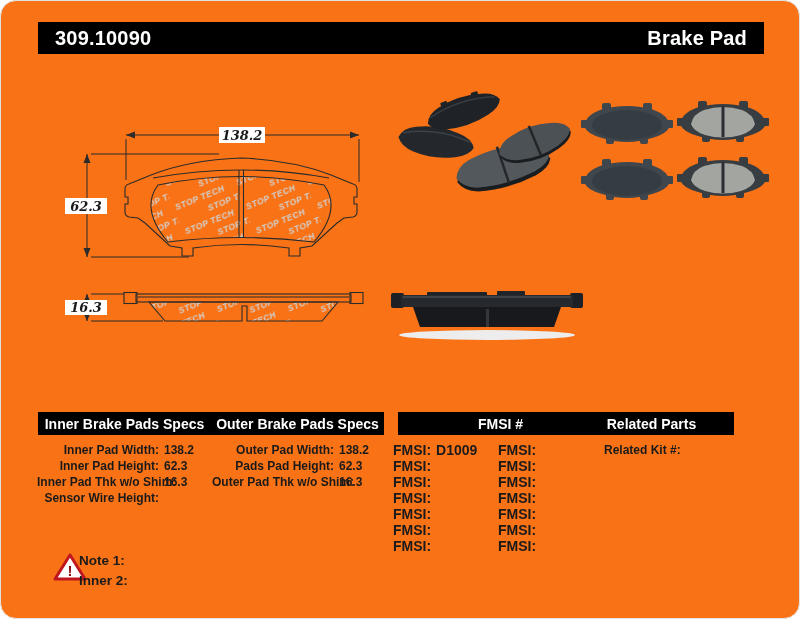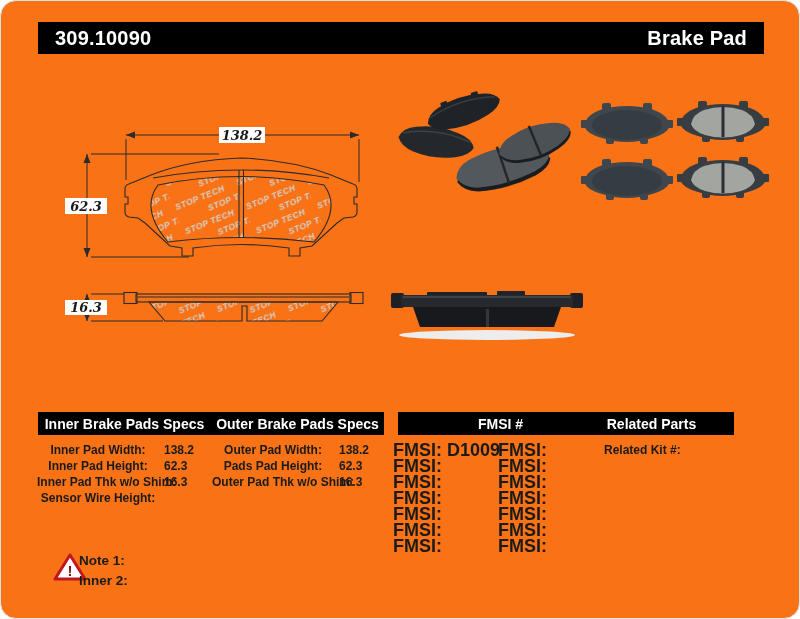--- a/index.html
+++ b/index.html
@@ -11,25 +11,25 @@
   .bar{position:absolute;background:#000;color:#fff;font-weight:bold;box-sizing:border-box;}
   .topbar{left:37px;top:21px;width:726px;height:32px;display:flex;align-items:center;
     justify-content:space-between;padding:0 17px;font-size:20px;letter-spacing:.2px;}
   .thead{top:411px;height:23px;display:flex;align-items:center;justify-content:center;font-size:14px;}
   .thead-half{flex:1;text-align:center;}
   #thead-io{left:37px;width:346px;}
   #thead-fmsi{left:397px;width:205px;}
   #thead-rel{left:568px;width:165px;}
   .spec-col{position:absolute;top:441px;font-size:12px;font-weight:bold;line-height:16px;}
   .spec-row{display:flex;}
-  .spec-label{width:122px;text-align:center;white-space:nowrap;}
+  .spec-label{width:122px;text-align:right;white-space:nowrap;}
   .spec-value{margin-left:5px;white-space:nowrap;}
   #col-inner{left:36px;}
   #col-outer{left:211px;}
-  .fmsi-col{position:absolute;top:441px;font-size:18px;font-weight:bold;line-height:16px;}
+  .fmsi-col{position:absolute;top:441px;font-size:14px;font-weight:bold;line-height:16px;}
   #fmsi-left{left:392px;}
   #fmsi-right{left:497px;}
   .fmsi-row{display:flex;}
   .fmsi-label{white-space:nowrap;}
   #col-rel{left:603px;top:441px;position:absolute;font-size:12px;font-weight:bold;line-height:16px;}
   .notes{position:absolute;left:78px;top:550px;font-size:13.5px;font-weight:bold;line-height:20px;}
   .abs{position:absolute;}
   svg text.dim{font-family:"DejaVu Serif",serif;font-style:italic;font-weight:bold;font-size:13px;fill:#1a1a1a;}
   svg text.wm{font-family:"Liberation Sans",sans-serif;font-style:italic;font-weight:bold;font-size:8.5px;fill:#d0d0d0;letter-spacing:.5px;}
 </style>

